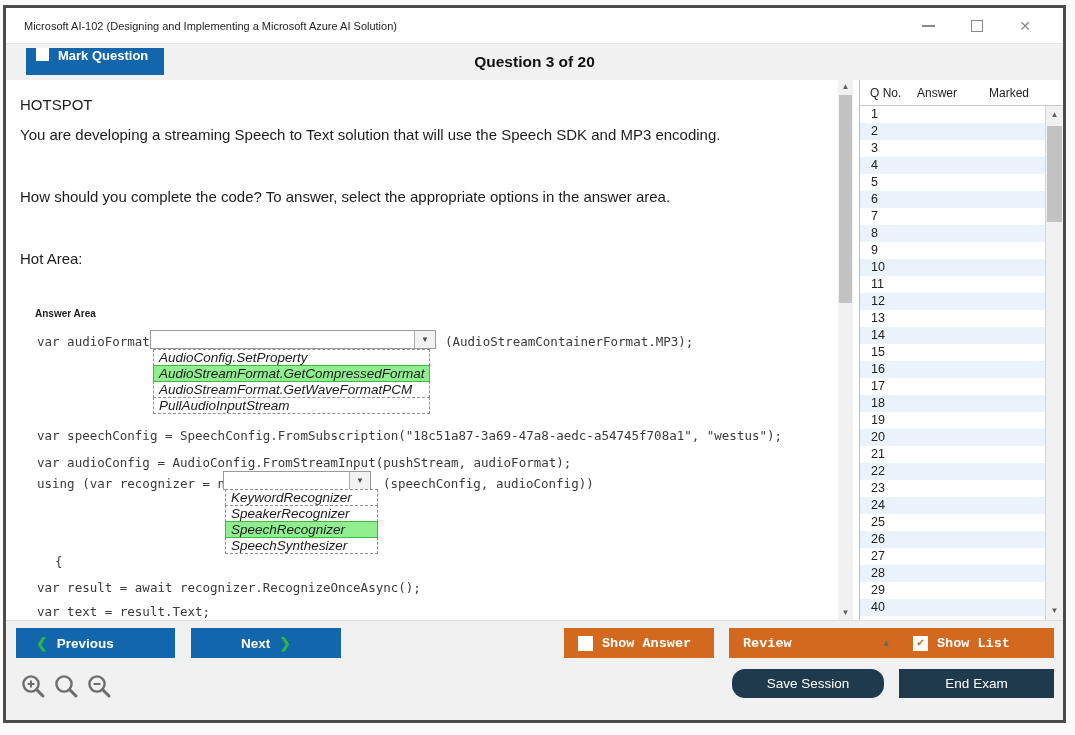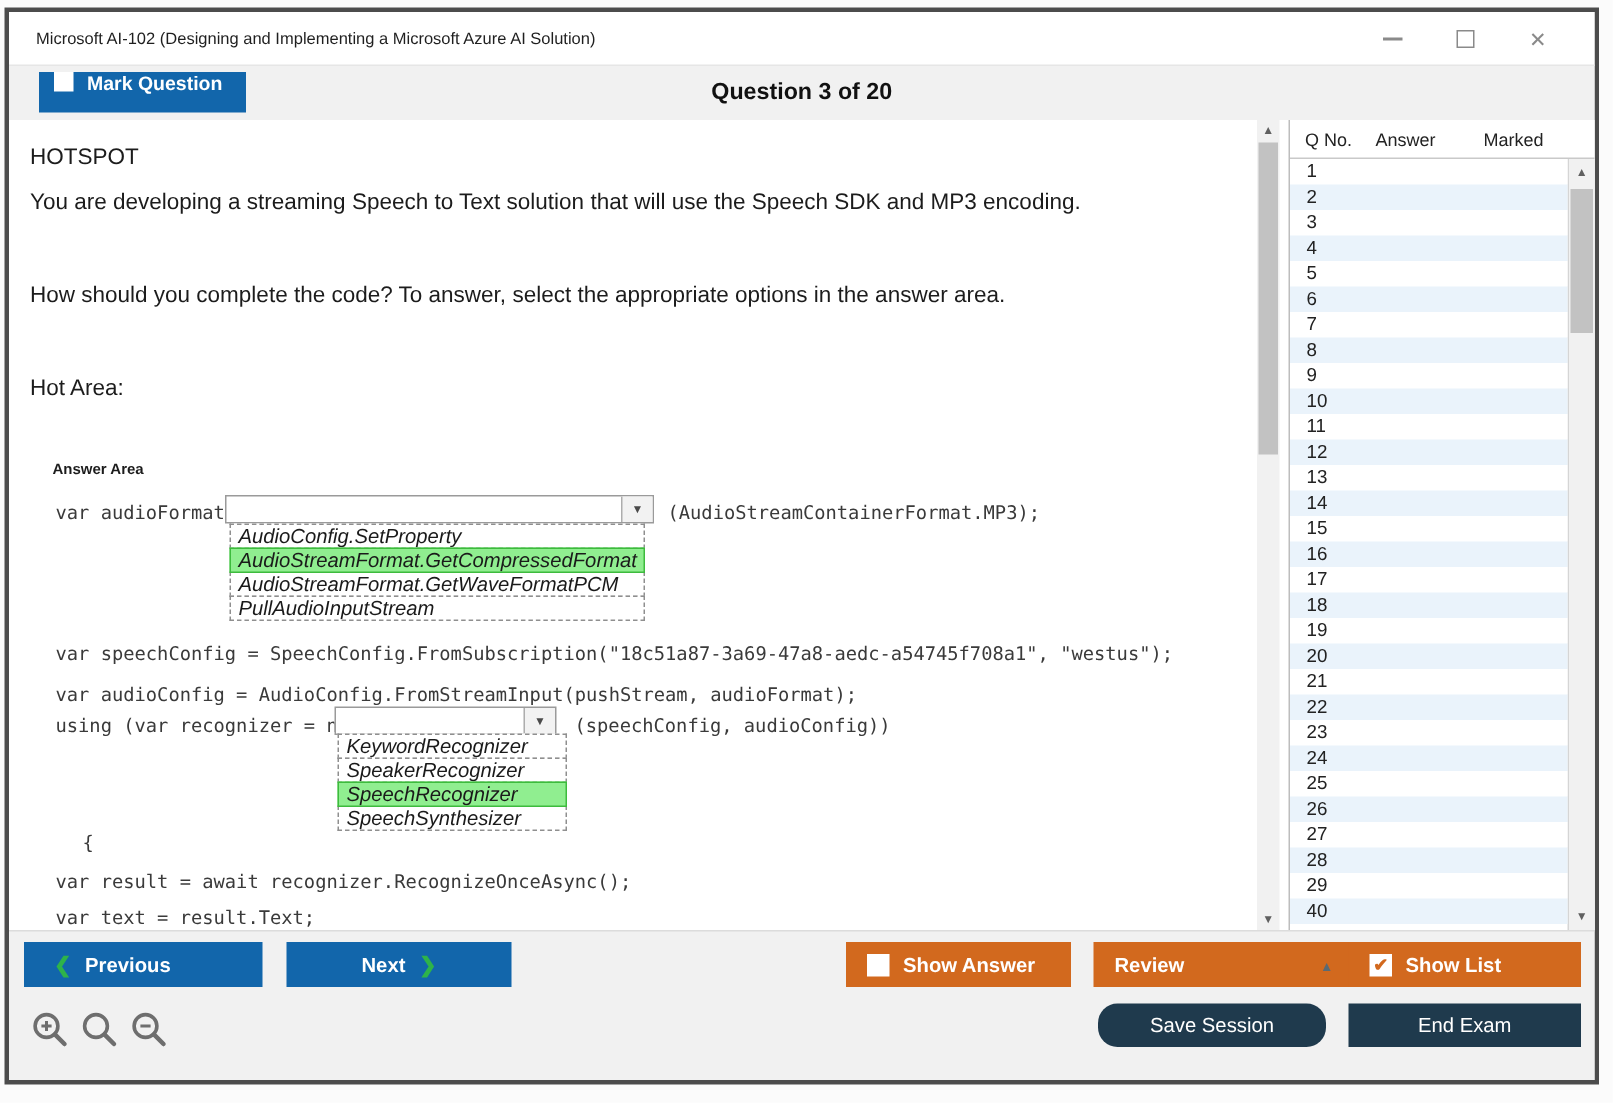--- a/index.html
+++ b/index.html
@@ -75,21 +75,21 @@
   .sb-scroll .arr.up { top:2px; }
   .sb-scroll .arr.down { bottom:2px; }
   .sb-scroll .thumb { position:absolute; left:1px; right:1px; top:20px; height:96px;
                       background:#c2c2c2; cursor:pointer; }
 
   
   .footer { height:100px; background:#f1f1f1; border-top:1px solid #dcdcdc; position:relative; flex:0 0 auto; }
   .btn { position:absolute; height:30px; display:flex; align-items:center; justify-content:center;
          gap:9px; color:#fff; font-size:13.5px; font-weight:bold; cursor:pointer; white-space:nowrap; }
   .btn.blue { background:#1266ab; }
-  .btn.orange { background:#d2691e; }
+  .btn.orange { background:#d2691e;font-family:Liberation Mono, monospace; }
   .btn.navy { background:#1f3a4d; font-weight:normal; font-size:13.5px; height:29px; }
   .chev { color:#2eb34a; font-size:14px; font-weight:bold; }
   .btn-prev { left:10px; top:7px; width:159px; justify-content:flex-start; padding-left:20px; }
   .btn-next { left:185px; top:7px; width:150px; }
   .btn-show-answer { left:558px; top:7px; width:150px; justify-content:flex-start; padding-left:14px; }
   .btn-review { left:723px; top:7px; width:172px; justify-content:flex-start; padding-left:14px; }
   .rev-tri { position:absolute; right:12px; top:11px; color:#5a6a74; font-size:9px; }
   .btn-show-list { left:893px; top:7px; width:155px; justify-content:flex-start; padding-left:14px; }
   .btn-save { left:726px; top:48px; width:152px;border-radius:13px; }
   .btn-end { left:893px; top:48px; width:155px; }

